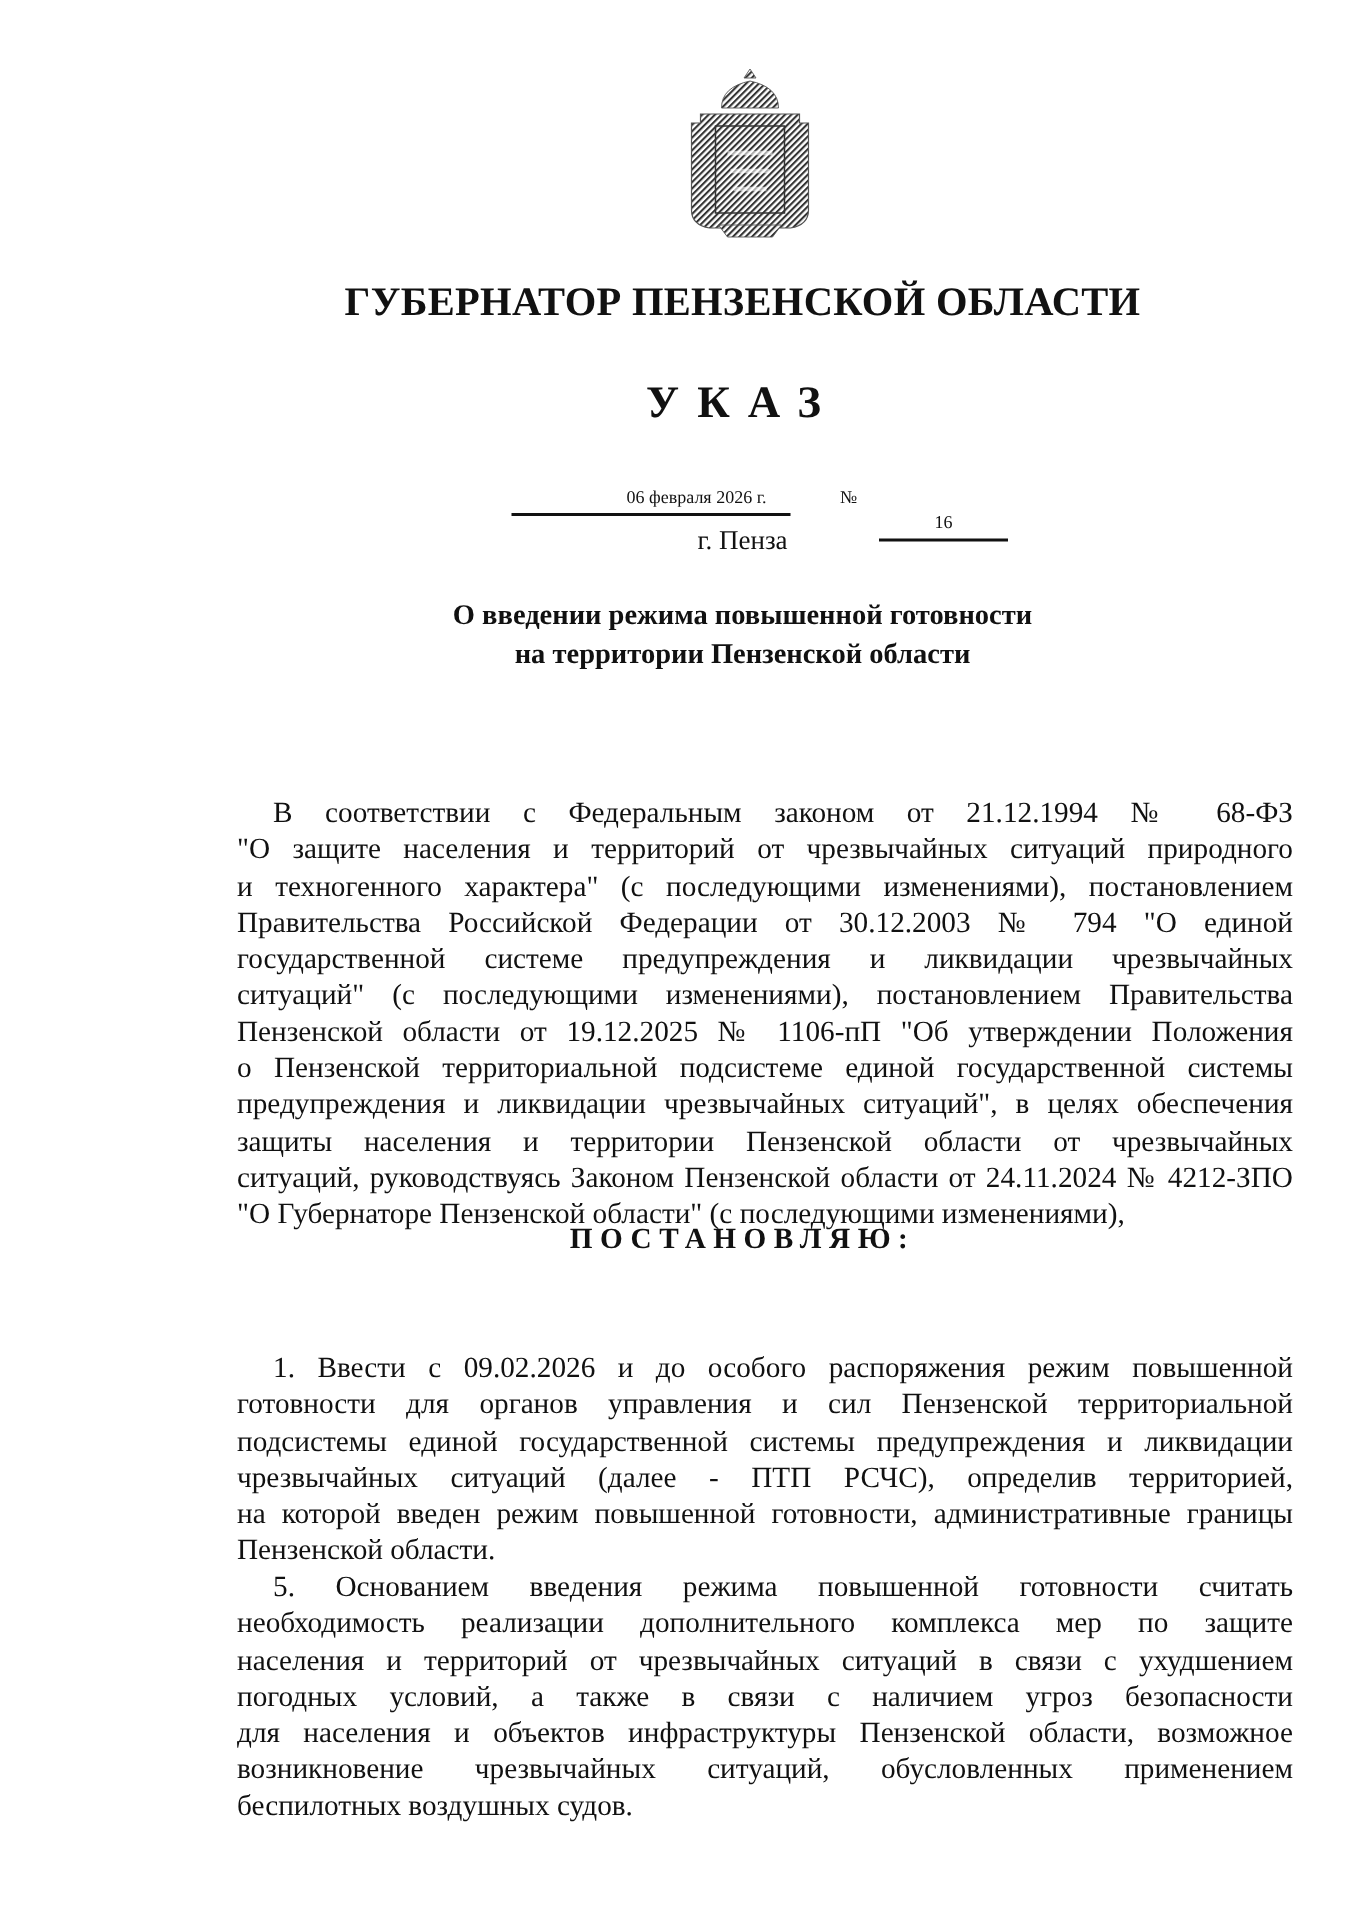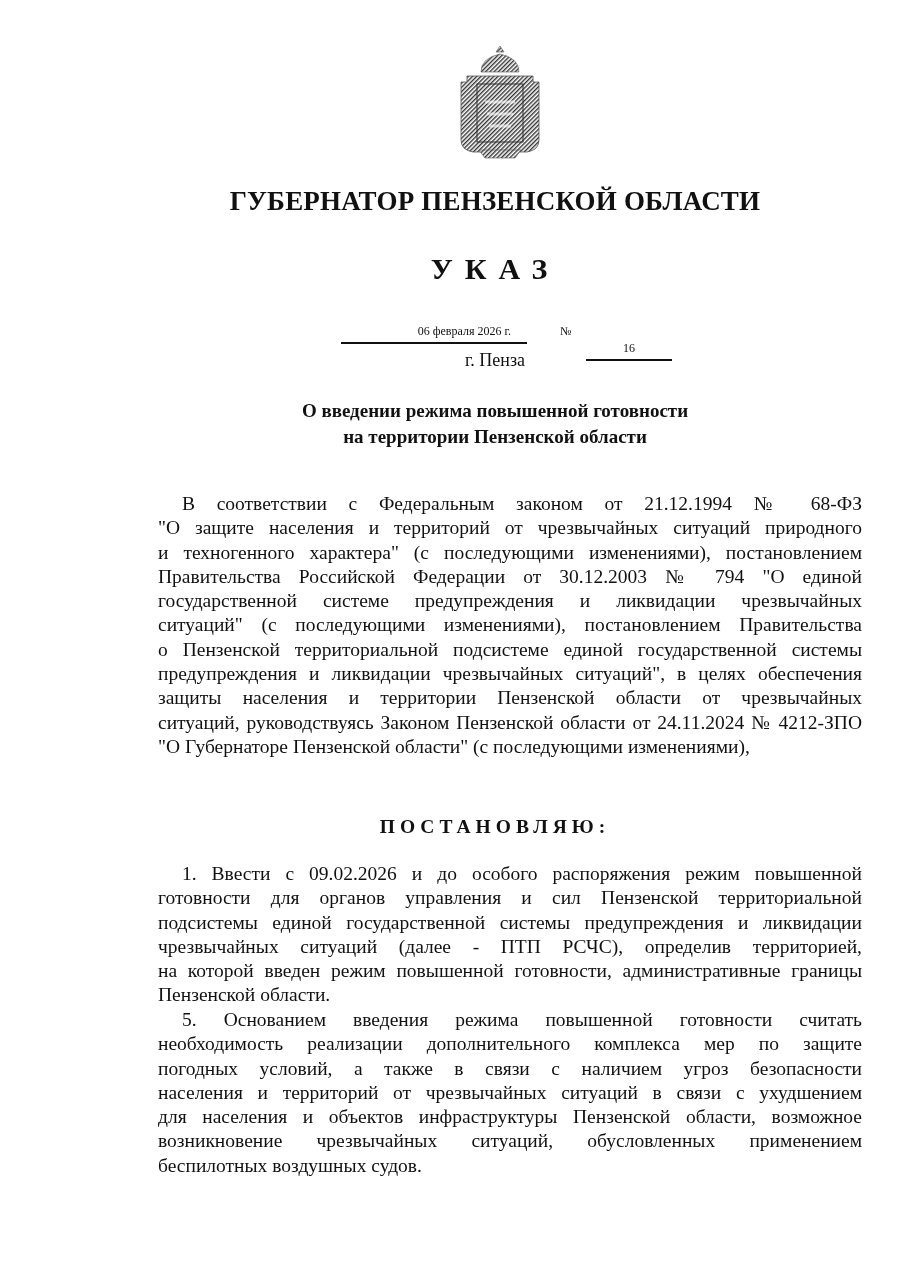--- a/index.html
+++ b/index.html
@@ -13,21 +13,21 @@
   .dateline { position: absolute; top: 320px; left: 0; width: 788px; height: 24px; font-size: 12px; }
   .date-field { position: absolute; left: 341px; width: 186px; top: 0; text-align: right;
                 border-bottom: 2px solid #111; padding-right: 0; height: 22px; line-height: 22px; }
   .date-field span { position: absolute; right: 16px; }
   .num-sign { position: absolute; left: 560px; top: 0; line-height: 22px; }
   .num-field { position: absolute; left: 586px; width: 86px; top: 0; text-align: center;
                border-bottom: 2px solid #111; height: 22px; line-height: 22px; margin-top: 17px; }
   .city { position: absolute; top: 350px; left: 0; width: 990px; text-align: center; font-size: 18px; }
   .subject { position: absolute; top: 398px; left: 0; width: 990px; text-align: center;
              font-weight: bold; font-size: 19px; line-height: 26px; }
-  .para { position: absolute; left: 158px; width: 704px; font-size: 19.5px; line-height: 24.3px; }
+  .para { position: absolute; left: 158px; width: 704px; font-size: 19.5px; line-height: 24.3px; margin-top: 39px; }
   .line { display: block; text-align: justify; text-align-last: justify; white-space: nowrap;
           height: 24.3px; overflow: visible; }
   .line.last { text-align-last: left; }
   .postanov { position: absolute; top: 816px; left: 0; width: 990px; text-align: center;
               font-weight: bold; font-size: 19.5px; letter-spacing: 5px; }
 </style>
 </head>
 <body>
 
 <div class="emblem">
@@ -67,20 +67,21 @@
   <div>на территории Пензенской области</div>
 </div>
 
 <div class="para" style="top: 492px;">
   <span class="line" style="padding-left: 24px; white-space: normal;">В соответствии с Федеральным законом от 21.12.1994 № 68-ФЗ</span>
   <span class="line" style="white-space: normal;">"О защите населения и территорий от чрезвычайных ситуаций природного</span>
   <span class="line" style="white-space: normal;">и техногенного характера" (с последующими изменениями), постановлением</span>
   <span class="line" style="white-space: normal;">Правительства Российской Федерации от 30.12.2003 № 794 "О единой</span>
   <span class="line" style="white-space: normal;">государственной системе предупреждения и ликвидации чрезвычайных</span>
   <span class="line" style="white-space: normal;">ситуаций" (с последующими изменениями), постановлением Правительства</span>
+  <span class="line" style="white-space: normal;">Пензенской области от 19.12.2025 № 1106-пП "Об утверждении Положения</span>
   <span class="line" style="white-space: normal;">о Пензенской территориальной подсистеме единой государственной системы</span>
   <span class="line" style="white-space: normal;">предупреждения и ликвидации чрезвычайных ситуаций", в целях обеспечения</span>
   <span class="line" style="white-space: normal;">защиты населения и территории Пензенской области от чрезвычайных</span>
   <span class="line" style="white-space: normal;">ситуаций, руководствуясь Законом Пензенской области от 24.11.2024 № 4212-ЗПО</span>
   <span class="line last" style="white-space: normal;">"О Губернаторе Пензенской области" (с последующими изменениями),</span>
 </div>
 
 <div class="postanov">ПОСТАНОВЛЯЮ:</div>
 
 <div class="para" style="top: 862px;">
@@ -88,18 +89,18 @@
   <span class="line" style="white-space: normal;">готовности для органов управления и сил Пензенской территориальной</span>
   <span class="line" style="white-space: normal;">подсистемы единой государственной системы предупреждения и ликвидации</span>
   <span class="line" style="white-space: normal;">чрезвычайных ситуаций (далее - ПТП РСЧС), определив территорией,</span>
   <span class="line" style="white-space: normal;">на которой введен режим повышенной готовности, административные границы</span>
   <span class="line last" style="white-space: normal;">Пензенской области.</span>
 </div>
 
 <div class="para" style="top: 1008px;">
   <span class="line" style="padding-left: 24px; white-space: normal;">5. Основанием введения режима повышенной готовности считать</span>
   <span class="line" style="white-space: normal;">необходимость реализации дополнительного комплекса мер по защите</span>
+  <span class="line" style="white-space: normal;">населения и территорий от чрезвычайных ситуаций в связи с ухудшением</span>
   <span class="line" style="white-space: normal;">погодных условий, а также в связи с наличием угроз безопасности</span>
-  <span class="line" style="white-space: normal;">населения и территорий от чрезвычайных ситуаций в связи с ухудшением</span>
   <span class="line" style="white-space: normal;">для населения и объектов инфраструктуры Пензенской области, возможное</span>
   <span class="line" style="white-space: normal;">возникновение чрезвычайных ситуаций, обусловленных применением</span>
   <span class="line last" style="white-space: normal;">беспилотных воздушных судов.</span>
 </div>
 
 </body></html>

